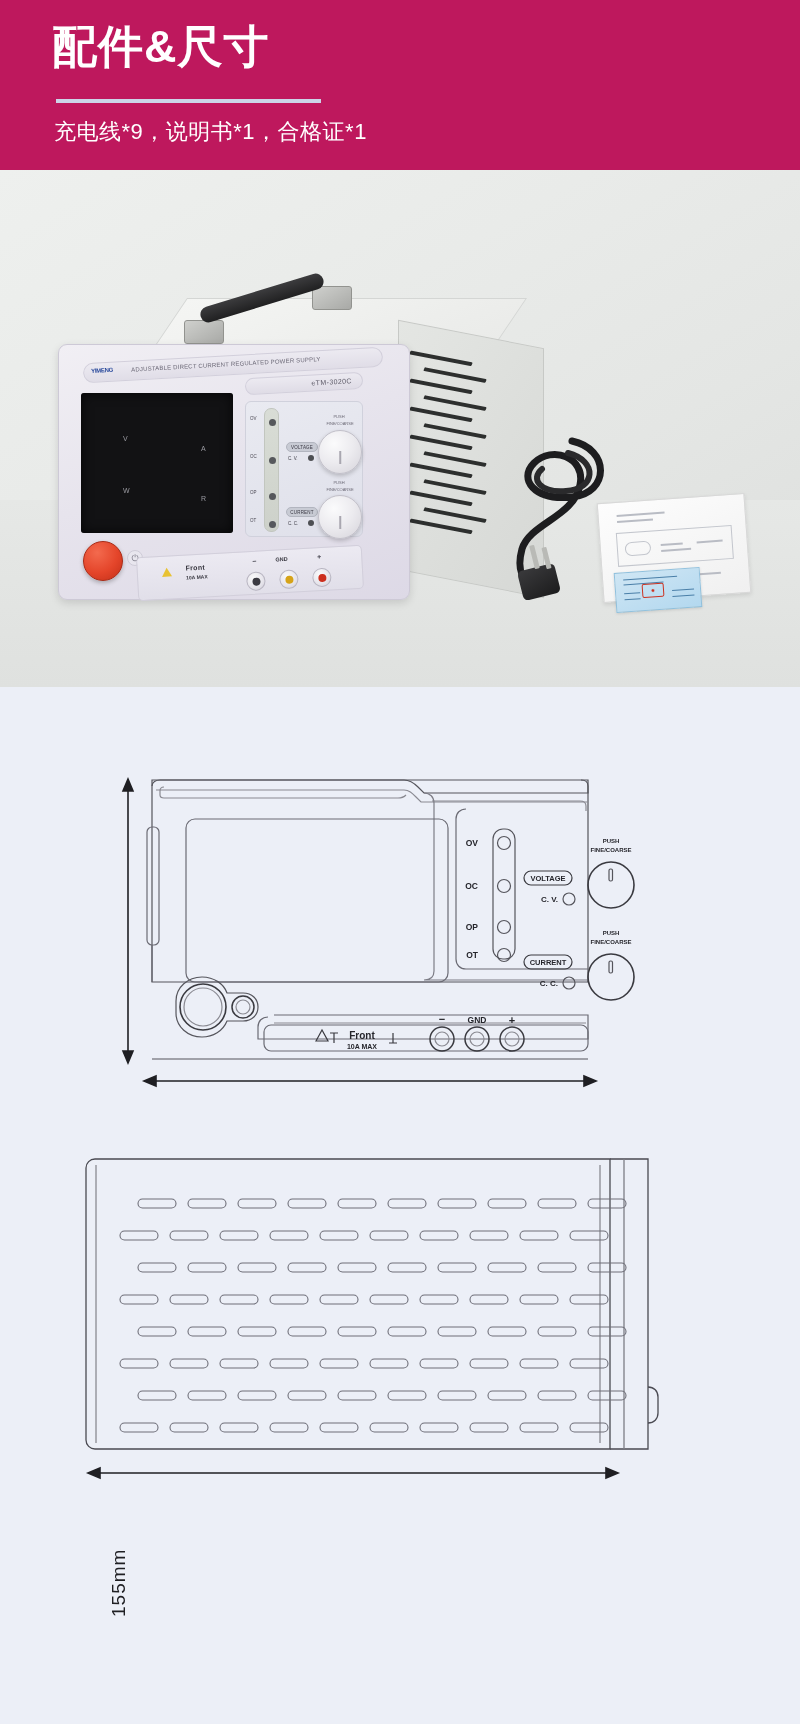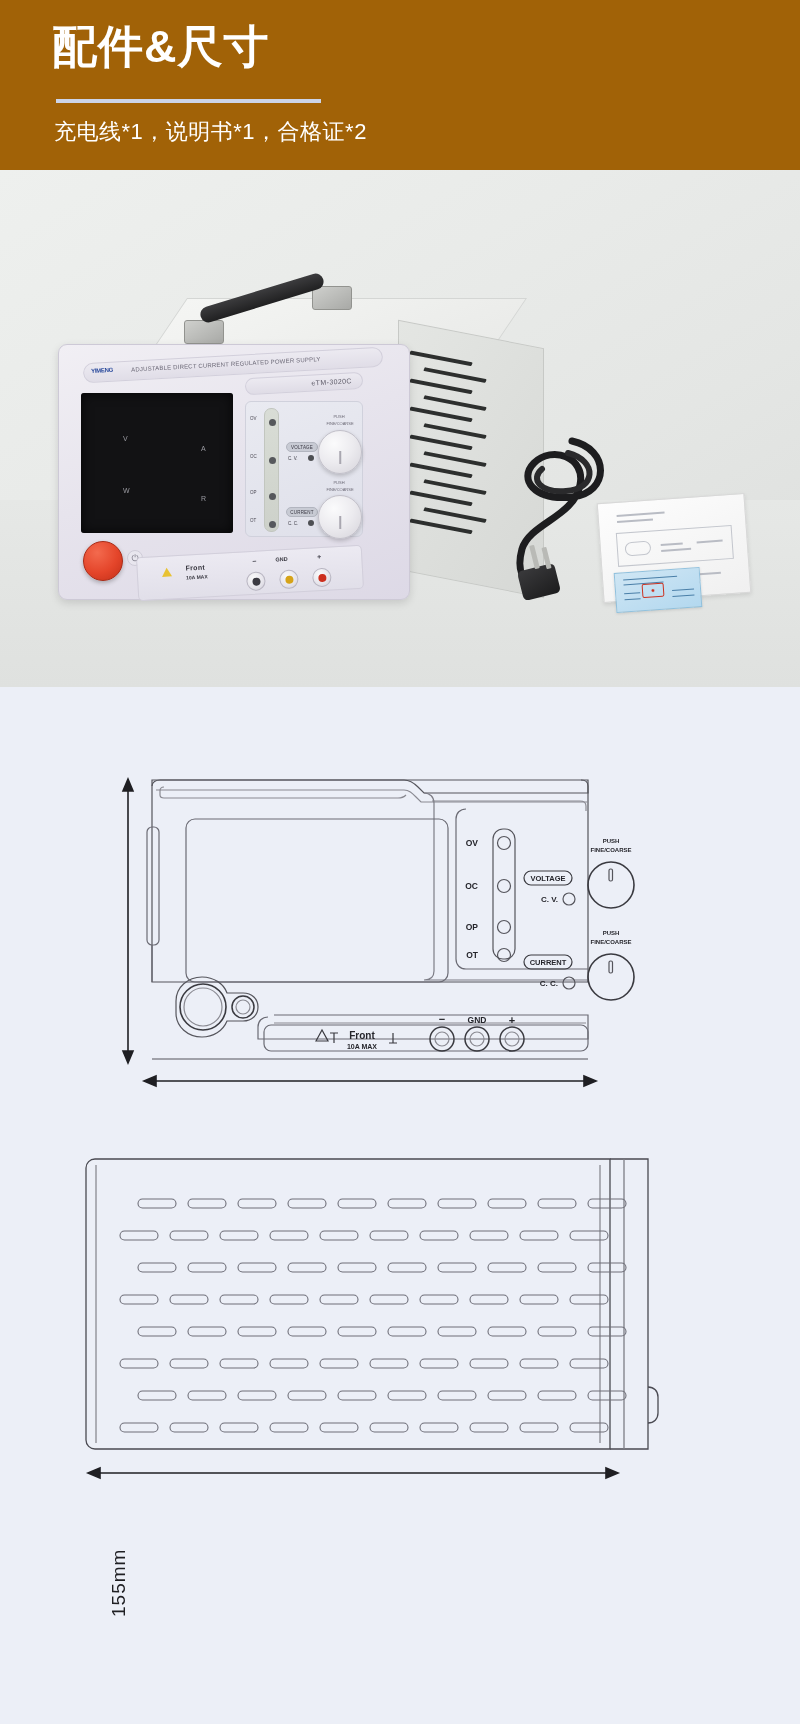--- a/index.html
+++ b/index.html
@@ -7,21 +7,21 @@
     width:800px; height:1724px;
     background:#ffffff;
     font-family:"Liberation Sans","DejaVu Sans",sans-serif;
     overflow:hidden;
   }
   .page { position:relative; width:800px; height:1724px; }
 
   
   .header {
     position:absolute; left:0; top:0; width:800px; height:170px;
-    background:#a16207;
+    background:#be185d;
   }
   .header-title {
     position:absolute; left:52px; top:22px;
     font-size:45px; font-weight:bold; color:#ffffff;
     letter-spacing:1px; line-height:1.1;
   }
   .header-rule {
     position:absolute; left:56px; top:99px; width:265px; height:4px;
     background:#ccd4e8;
   }
@@ -229,21 +229,21 @@
   }
 </style>
 </head>
 <body>
 
 <div class="page">
 
   <div class="header">
     <div class="header-title">配件&amp;尺寸</div>
     <div class="header-rule"></div>
-    <div class="header-sub">充电线*1，说明书*1，合格证*2</div>
+    <div class="header-sub">充电线*9，说明书*1，合格证*1</div>
   </div>
 
   <div class="photo">
     <div class="photo-floor"></div>
 
     <div class="psu">
       <div class="psu-top"></div>
       <div class="psu-side"></div>
       <div class="vents" id="photo-vents">
           <div class="vent" style="left: 0px; top: 0px;"></div>

